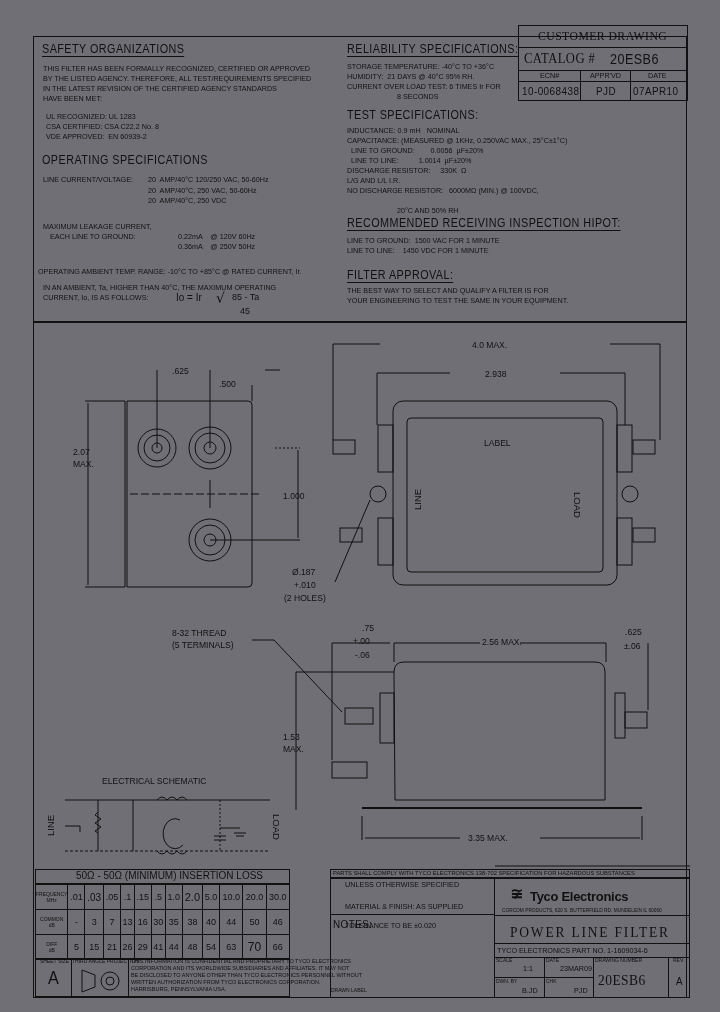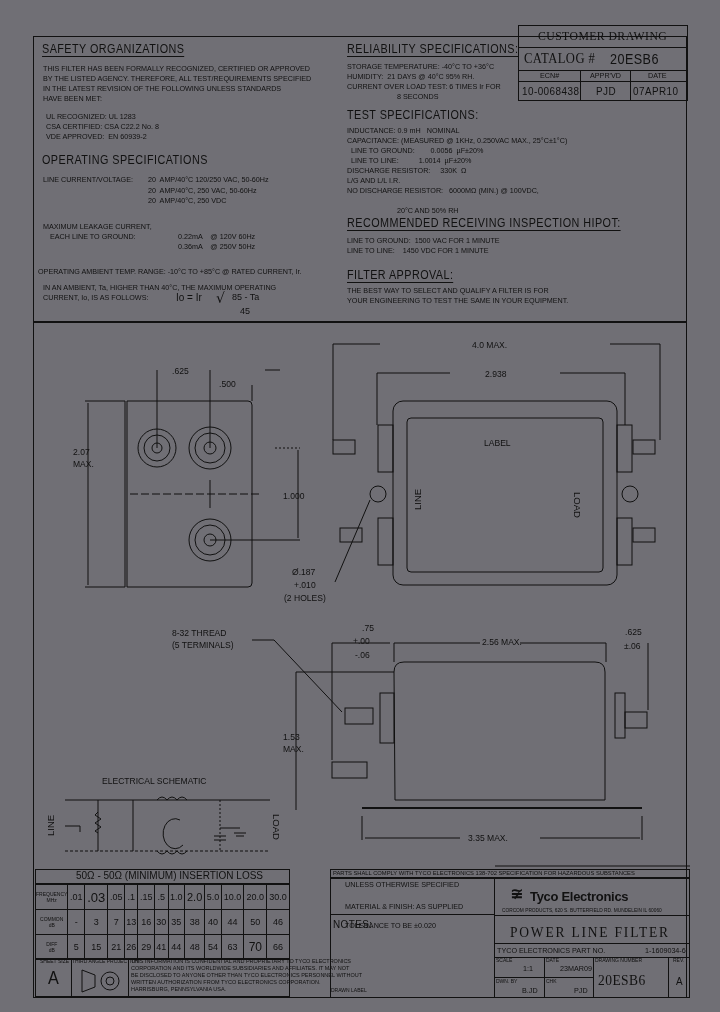--- a/index.html
+++ b/index.html
@@ -35,21 +35,21 @@
 <div class="t" style="left:540px;top:71px;">ECN#</div>
 <div class="t" style="left:590px;top:71px;">APPR'VD</div>
 <div class="t" style="left:648px;top:71px;">DATE</div>
 <div class="h" style="left:522px;top:84px;font-size:11px;">10-0068438</div>
 <div class="h" style="left:596px;top:84px;font-size:11px;">PJD</div>
 <div class="h" style="left:633px;top:84px;font-size:11px;">07APR10</div>
 
 <div class="h ul" style="left:42px;top:42px;">SAFETY ORGANIZATIONS</div>
 <div class="t" style="left:43px;top:64px;">THIS FILTER HAS BEEN FORMALLY RECOGNIZED, CERTIFIED OR APPROVED</div>
 <div class="t" style="left:43px;top:74px;">BY THE LISTED AGENCY. THEREFORE, ALL TEST/REQUIREMENTS SPECIFIED</div>
-<div class="t" style="left:43px;top:84px;">IN THE LATEST REVISION OF THE FOLLOWING UNLESS STANDARDS</div>
+<div class="t" style="left:43px;top:84px;">IN THE LATEST REVISION OF THE CERTIFIED AGENCY STANDARDS</div>
 <div class="t" style="left:43px;top:94px;">HAVE BEEN MET:</div>
 <div class="t" style="left:46px;top:112px;">UL RECOGNIZED: UL 1283</div>
 <div class="t" style="left:46px;top:122px;">CSA CERTIFIED: CSA C22.2 No. 8</div>
 <div class="t" style="left:46px;top:132px;">VDE APPROVED:  EN 60939-2</div>
 
 <div class="h" style="left:42px;top:153px;">OPERATING SPECIFICATIONS</div>
 <div class="t" style="left:43px;top:175px;">LINE CURRENT/VOLTAGE:</div>
 <div class="t" style="left:148px;top:175px;">20  AMP/40°C 120/250 VAC, 50-60Hz</div>
 <div class="t" style="left:148px;top:186px;">20  AMP/40°C, 250 VAC, 50-60Hz</div>
 <div class="t" style="left:148px;top:196px;">20  AMP/40°C, 250 VDC</div>
@@ -220,21 +220,21 @@
 <div class="dim" style="left:45px;top:836px;transform:rotate(-90deg);transform-origin:left top;">LINE</div>
 <div class="dim" style="left:282px;top:814px;transform:rotate(90deg);transform-origin:left top;">LOAD</div>
 
 <div class="frame" style="left:35px;top:869px;width:255px;height:15px;"></div>
 <div class="t" style="left:76px;top:871px;font-size:10px;">50Ω - 50Ω (MINIMUM) INSERTION LOSS</div>
 <table class="il" style="left:35px;top:884px;width:255px;">
   <tbody>
       <tr style="height:25px;">
     <td style="width:31px;font-size:5px;line-height:6px;"><span>FREQUENCY</span><br><span>MHz</span></td>
     <td style="font-size:9px;">.01</td>
-        <td style="font-size:13px;">.03</td>
+        <td style="font-size:10px;">.03</td>
         <td style="font-size:9px;">.05</td>
         <td style="font-size:9px;">.1</td>
         <td style="font-size:9px;">.15</td>
         <td style="font-size:9px;">.5</td>
         <td style="font-size:9px;">1.0</td>
         <td style="font-size:11px;">2.0</td>
         <td style="font-size:9px;">5.0</td>
         <td style="font-size:9px;">10.0</td>
         <td style="font-size:9px;">20.0</td>
         <td style="font-size:9px;">30.0</td>
@@ -300,21 +300,21 @@
 <div class="h" style="left:333px;top:917px;font-size:11px;">NOTES:</div>
 <div class="t small" style="left:331px;top:986px;font-size:5px;">DRAWN LABEL</div>
 
 <div class="abs" style="left:510px;top:884px;font-size:16px;font-weight:bold;font-family:'DejaVu Sans',sans-serif;">≆</div>
 <div class="h" style="left:530px;top:890px;font-size:13px;font-weight:bold;letter-spacing:-0.3px;transform:none;">Tyco Electronics</div>
 <div class="t" style="left:502px;top:906px;font-size:4.8px;">CORCOM PRODUCTS, 620 S. BUTTERFIELD RD. MUNDELEIN IL 60060</div>
 <div class="abs" style="left:494px;top:915px;width:196px;border-top:1px solid #111;"></div>
 <div class="h serif" style="left:510px;top:924px;font-size:15px;line-height:16px;letter-spacing:2px;">POWER LINE FILTER</div>
 <div class="abs" style="left:494px;top:943px;width:196px;border-top:1px solid #111;"></div>
 <div class="t" style="left:497px;top:946px;">TYCO ELECTRONICS PART NO.</div>
-<div class="t" style="left:645px;top:946px;">1-1609034-6</div>
+<div class="t" style="left:607px;top:946px;">1-1609034-6</div>
 <div class="abs" style="left:494px;top:957px;width:196px;border-top:1px solid #111;"></div>
 <div class="abs" style="left:494px;top:977px;width:99px;border-top:1px solid #111;"></div>
 <div class="abs" style="left:544px;top:957px;height:41px;border-left:1px solid #111;"></div>
 <div class="abs" style="left:593px;top:957px;height:41px;border-left:1px solid #111;"></div>
 <div class="abs" style="left:668px;top:957px;height:41px;border-left:1px solid #111;"></div>
 <div class="t" style="left:496px;top:955px;font-size:5px;">SCALE</div>
 <div class="t" style="left:523px;top:964px;">1:1</div>
 <div class="t" style="left:546px;top:955px;font-size:5px;">DATE</div>
 <div class="t" style="left:560px;top:964px;">23MAR09</div>
 <div class="t" style="left:496px;top:976px;font-size:5px;">DWN. BY</div>

